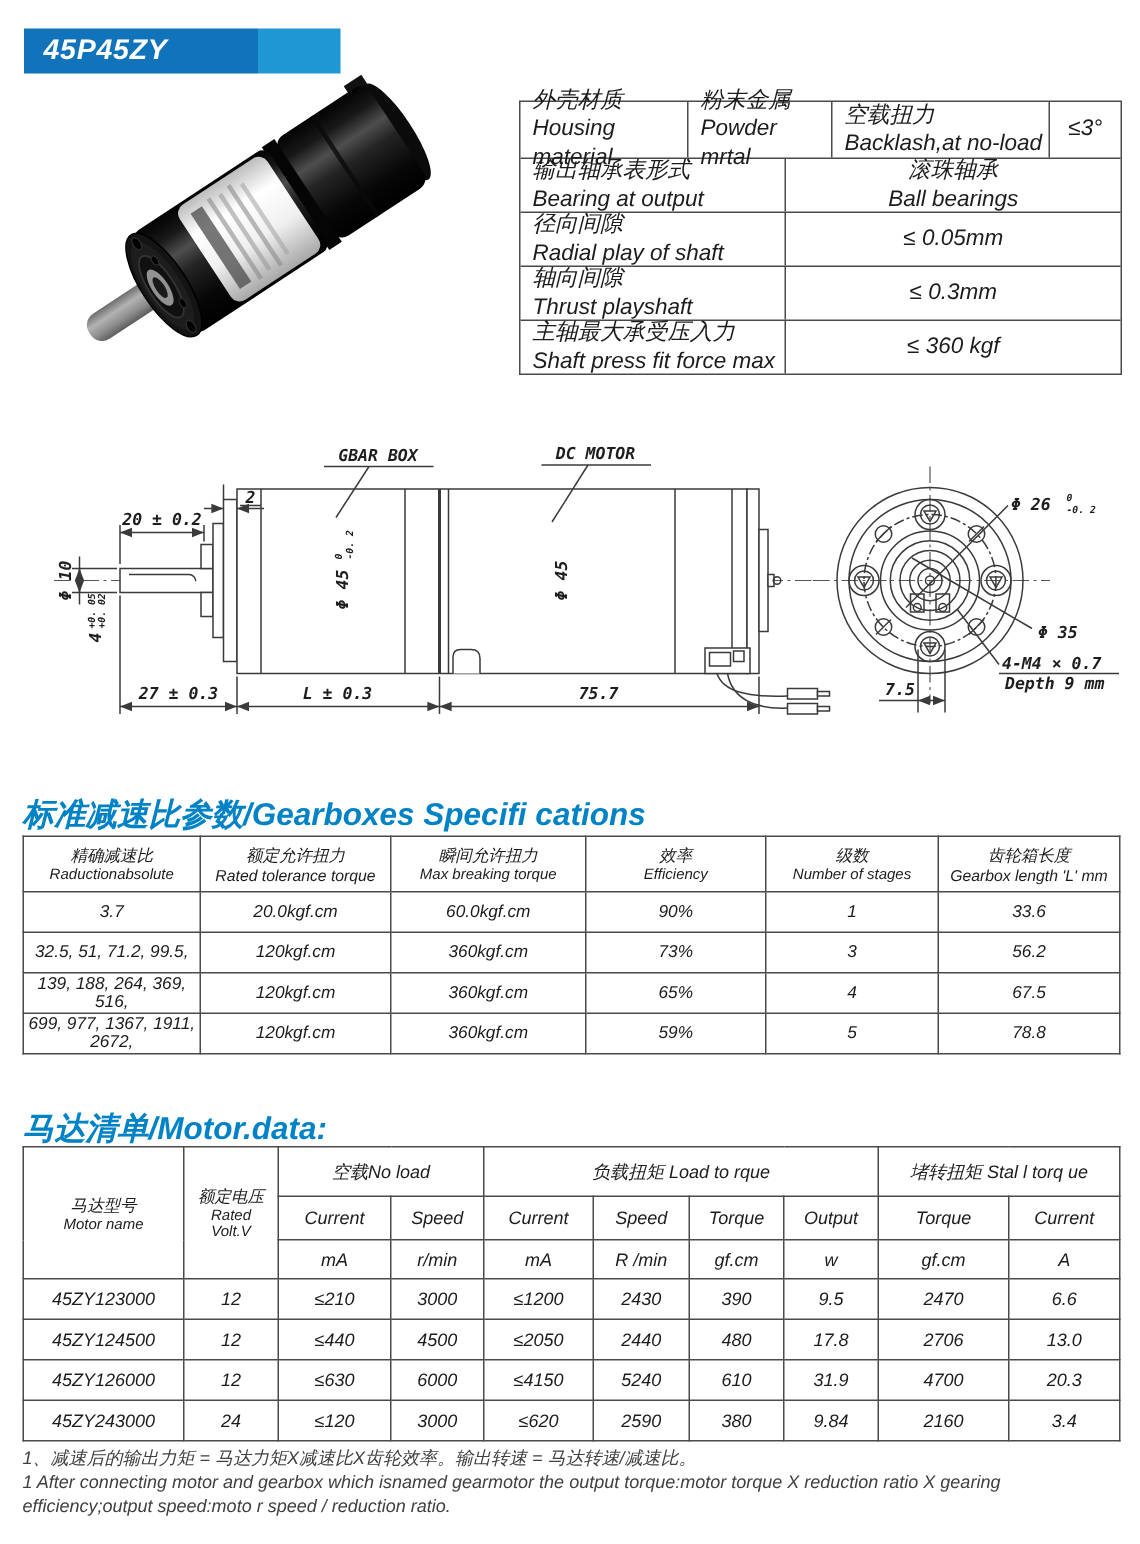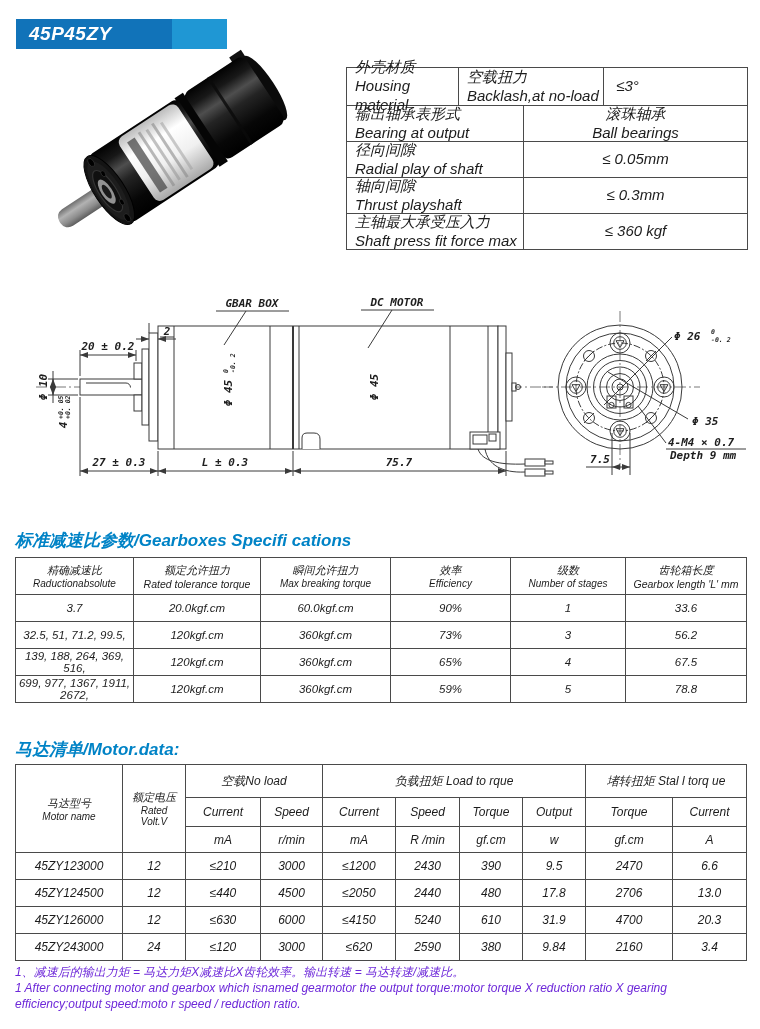--- a/index.html
+++ b/index.html
@@ -12,34 +12,34 @@
   
   .spec{position:absolute;left:346px;top:67px;width:400px;border:1px solid var(--line);
         font-size:15px;line-height:1.25;}
   .spec .row{display:flex;border-top:1px solid var(--line);}
   .spec .row:first-child{border-top:none;}
   .spec .cell{border-left:1px solid var(--line);display:flex;flex-direction:column;justify-content:center;
               padding:3px 4px 3px 8px;box-sizing:border-box;}
   .spec .cell:first-child{border-left:none;}
   .spec .val{align-items:center;text-align:center;padding-left:4px;}
   
-  .sec-title{position:absolute;left:15px;font-size:17px;font-weight:bold;color:var(--accent);}
+  .sec-title{position:absolute;left:15px;font-size:21px;font-weight:bold;color:var(--accent);}
   
   table.tbl{position:absolute;border-collapse:collapse;table-layout:fixed;
             font-size:11.5px;color:var(--ink,#1c1c1c);}
   table.tbl th,table.tbl td{border:1px solid var(--line);text-align:center;vertical-align:middle;
             font-weight:normal;padding:1px 2px;overflow:hidden;}
   table.tbl .en{font-size:10px;} table.tbl .zh{font-size:11px;}
   #gearbox-table{left:15px;top:557px;width:731px;}
   #gearbox-table thead tr{height:37px;} #gearbox-table tbody tr{height:27px;}
   #motor-table{left:15px;top:764px;width:731px;font-size:12px;}
   #motor-table tr.h1{height:33px;} #motor-table tr.h2{height:29px;} #motor-table tr.h3{height:26px;}
   #motor-table tbody tr{height:27px;}
   
-  #notes{position:absolute;left:15px;top:964px;width:732px;font-size:12px;line-height:1.35;color:#6d28d9;}
+  #notes{position:absolute;left:15px;top:964px;width:732px;font-size:12px;line-height:1.35;color:#404040;}
   
   svg{position:absolute;}
   .dwg-line{stroke:#3a3a3a;stroke-width:1;fill:none;}
   .dwg-thick{stroke:#3a3a3a;stroke-width:2;fill:none;}
   .dwg-fill{stroke:#3a3a3a;stroke-width:1;fill:#fff;}
   .dwg-txt{font-family:"DejaVu Sans Mono",monospace;font-weight:bold;fill:#1e1e1e;font-size:11px;}
   .dwg-txt-sm{font-family:"DejaVu Sans Mono",monospace;font-weight:bold;fill:#1e1e1e;font-size:6.5px;}
   .cl{stroke:#555;stroke-width:.8;fill:none;stroke-dasharray:11 3 2 3;}
 </style>
 </head>
@@ -98,20 +98,24 @@
       <ellipse cx="-89" cy="-17" rx="2" ry="3.4" fill="#000" stroke="#2e2e2e" stroke-width=".8"></ellipse>
       <ellipse cx="-89" cy="17" rx="2" ry="3.4" fill="#000" stroke="#2e2e2e" stroke-width=".8"></ellipse>
     </g>
   </svg>
 
   <div class="spec">
     <div class="row" style="height:37px">
       <div class="cell" style="width:111px">
         <span class="zh">外壳材质</span>
         <span class="en">Housing material</span>
+      </div>
+      <div class="cell" style="width:96px">
+        <span class="zh">粉末金属</span>
+        <span class="en">Powder mrtal</span>
       </div>
       <div class="cell" style="width:145px">
         <span class="zh">空载扭力</span>
         <span class="en">Backlash,at no-load</span>
       </div>
       <div class="cell val" style="width:48px">
         <span>≤3°</span>
       </div>
     </div>
     <div class="row" style="height:35px">

